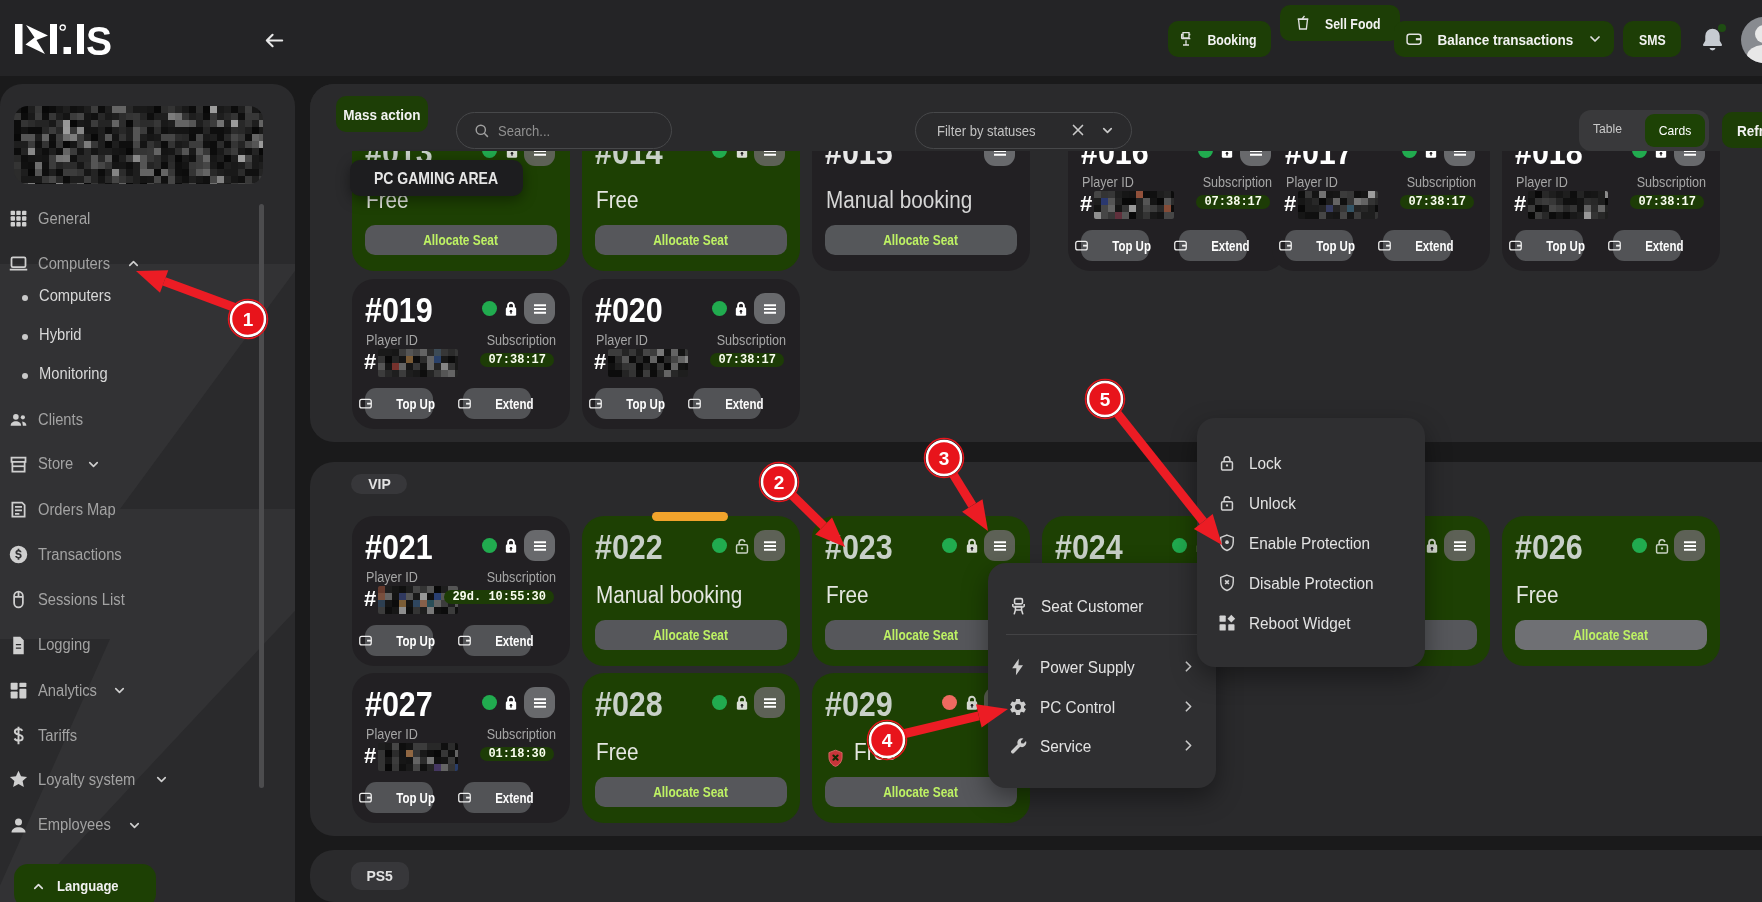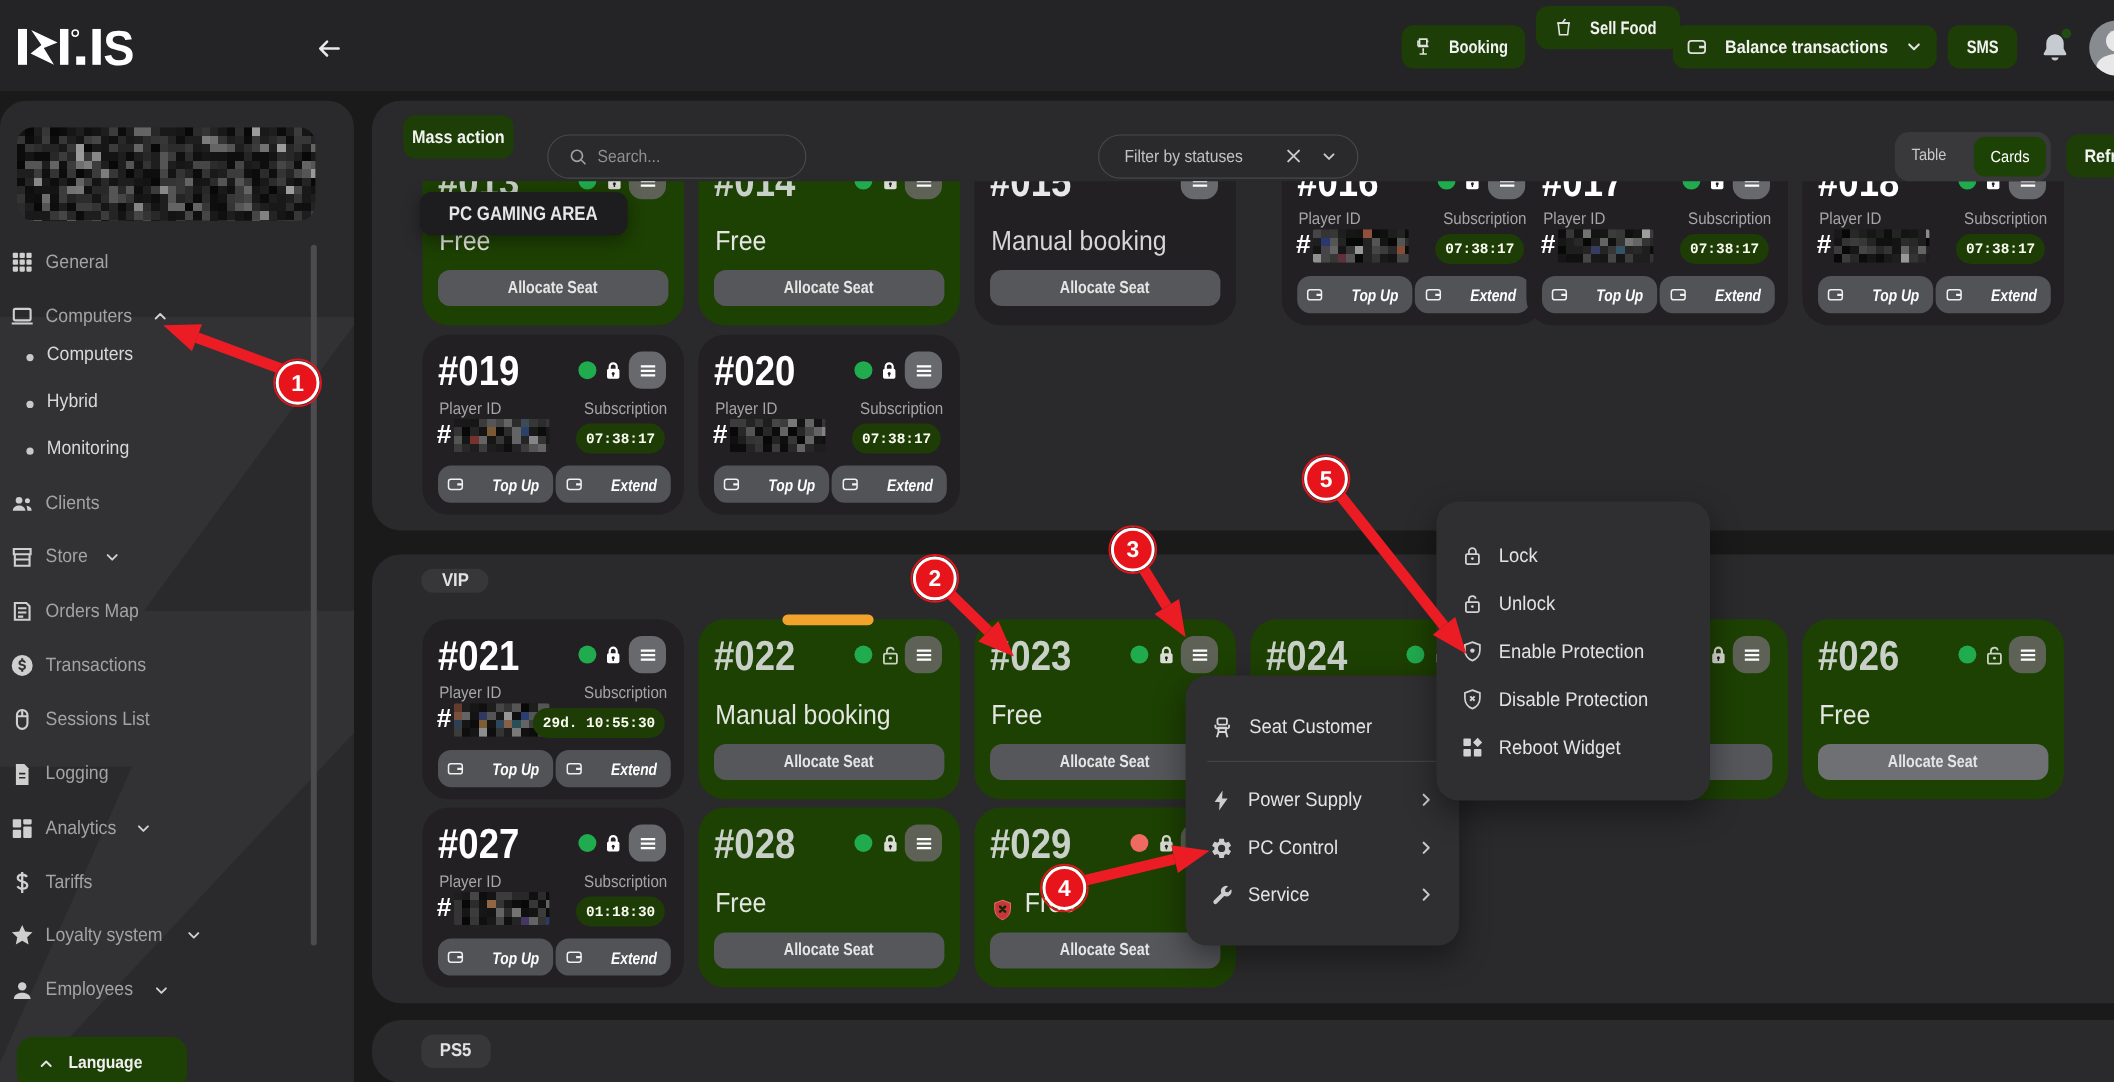--- a/index.html
+++ b/index.html
@@ -12,31 +12,31 @@
 .panel { position:absolute; left:310px; width:1480px; background:#2a2a2c; border-radius:24px; }
 .card { position:absolute; width:218px; height:150px; border-radius:22px; background:#222023; }
 .card.green { background:#1d4003; }
 .cnum { position:absolute; left:13px; top:11px; font-size:35px; font-weight:700; color:#fff;
   transform:scaleX(.87); transform-origin:0 50%; white-space:nowrap; }
 .green .cnum { color:#c8d0c8; }
 .clabel { position:absolute; top:53px; font-size:14px; color:#a6a6a6; }
 .cstatus { position:absolute; left:14px; top:66px; font-size:23px; color:#e4e6e1;
   transform:scaleX(.9); transform-origin:0 50%; white-space:nowrap; }
 .alloc { position:absolute; left:13px; top:104px; width:192px; height:30px; background:#55575a;
-  border-radius:10px; color:#e5e5e5; font-size:14.5px; font-weight:700; display:flex;
+  border-radius:10px; color:#bef264; font-size:14.5px; font-weight:700; display:flex;
   align-items:center; justify-content:center; }
 .green .alloc { background:#56575b; }
-.cbtn { position:absolute; top:109px; width:96px; height:31px; background:#525356; border-radius:11px;
+.cbtn { position:absolute; top:109px; width:68px; height:31px; background:#525356; border-radius:11px;
   color:#fdfdfd; font-size:14px; font-weight:700; display:flex; align-items:center;
-  justify-content:center; gap:19px;font-style:italic; }
+  justify-content:center; gap:19px; }
 .dot { position:absolute; left:130px; top:22px; width:15px; height:15px; border-radius:50%; background:#21ab4f; }
 .ham { position:absolute; left:172px; top:14px; width:31px; height:31px; border-radius:11px;
   background:#68696c; display:flex; align-items:center; justify-content:center; }
 .green .ham { background:#5d6156; }
-.timer { position:absolute; top:74px; height:25px; background:#1d3c06; border-radius:13px;
+.timer { position:absolute; top:74px; height:14px; background:#1d3c06; border-radius:13px;
   color:#fafdf0; font-family:"Liberation Mono", monospace; font-size:12px; font-weight:700;
   display:flex; align-items:center; padding:0 8px; white-space:nowrap; }
 .mos { position:absolute; border-radius:2px; overflow:hidden; }
 .hashsym { position:absolute; left:12px; top:70px; font-size:22px; font-weight:700; color:#fff; }
 .gbtn { position:absolute; background:#1d3e06; border-radius:10px; color:#f2f2f2; font-size:15px;
   font-weight:700; display:flex; align-items:center; justify-content:center; gap:7px; height:36px; }
 .pill { position:absolute; height:37px; border:1.5px solid #47484a; border-radius:19px;
   display:flex; align-items:center; color:#c2c2c2; font-size:14.5px; }
 .menu { position:absolute; background:#2f2f31; border-radius:18px;
   box-shadow:0 10px 26px rgba(0,0,0,.4); }

